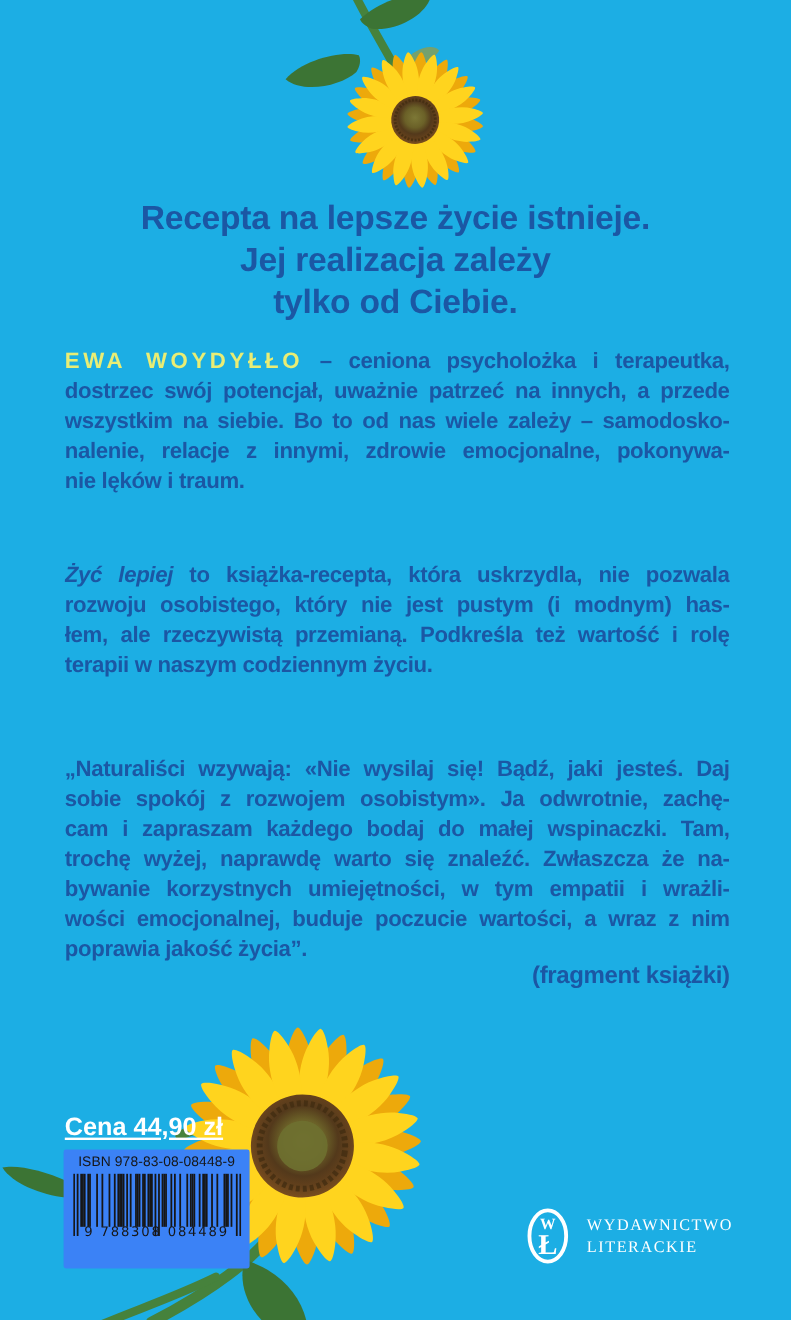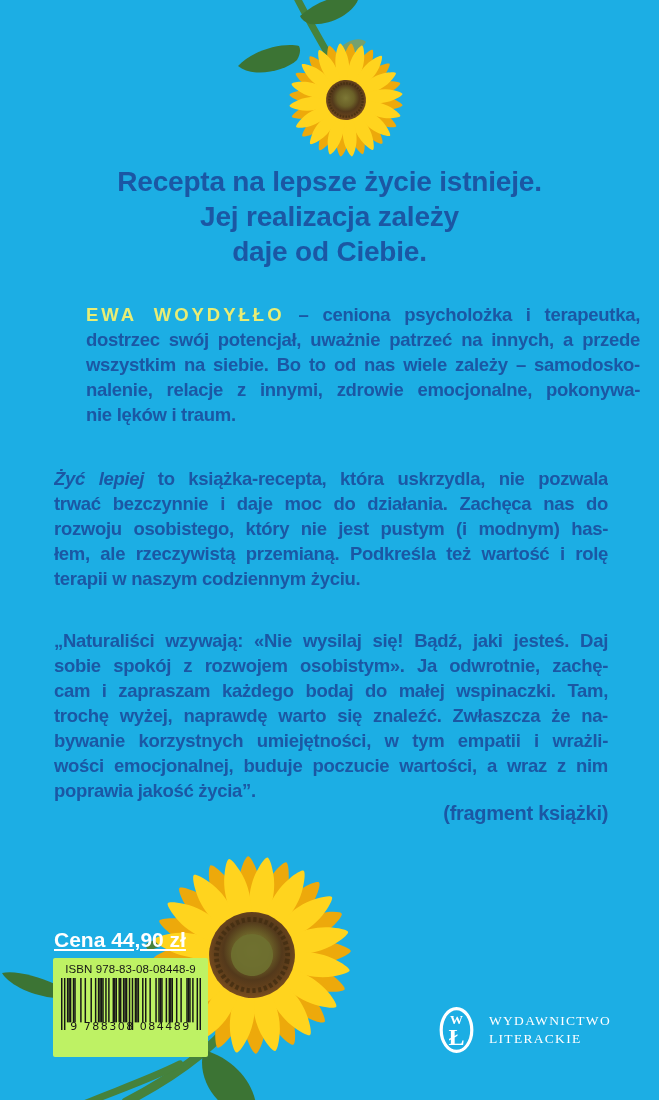--- a/index.html
+++ b/index.html
@@ -14,37 +14,37 @@
     text-align:center;font-weight:bold;font-size:28px;line-height:35px;
     color:var(--text-color,#1b57a4);letter-spacing:-0.2px;
   }
   .para{
     position:absolute;left:54px;width:554px;z-index:2;
     font-weight:bold;font-size:18.5px;line-height:25px;letter-spacing:-0.3px;
     color:var(--text-color,#1b57a4);
   }
   .para .j{text-align:justify;text-align-last:justify;overflow:hidden;white-space:normal;height:25px;}
   .para .last{text-align:left;text-align-last:left;height:25px;}
-  .about{top:302px;margin-left:32px;}
+  .about{top:288px;}
   .desc{top:466px;}
   .quote{top:628px;}
   .attribution{
     position:absolute;left:54px;top:802px;width:554px;z-index:2;
     text-align:right;font-weight:bold;font-size:20px;
     color:var(--text-color,#1b57a4);letter-spacing:-0.3px;
   }
   .author{color:var(--accent-yellow,#e9ed74);letter-spacing:3px;}
   .booktitle{font-style:italic;}
   .price{
     position:absolute;left:54px;top:928px;z-index:4;
     font-weight:bold;font-size:21px;color:var(--price-color,#ffffff);text-decoration:underline;
   }
   .barcode-box{
     position:absolute;left:53px;top:958px;width:155px;height:99px;z-index:3;
-    background:#bef264;border-radius:2px;color:#161616;
+    background:#3b82f6;border-radius:2px;color:#161616;
   }
   .isbn-label{
     margin-top:5px;text-align:center;
     font-size:11.5px;letter-spacing:0.1px;font-family:"Liberation Sans",sans-serif;
   }
   .bars{display:block;margin:3px auto 0;width:140px;height:52px;fill:#161616;}
   .barcode-digits{
     margin-top:-10px;text-align:center;position:relative;
     font-size:11px;letter-spacing:1.5px;font-family:"DejaVu Sans",sans-serif;
   }
@@ -166,34 +166,33 @@
       </g>
       <circle r="26.5" fill="url(#disc)"></circle>
       <circle r="22" fill="none" stroke="#3f2b10" stroke-width="3" stroke-dasharray="2 1.6" opacity="0.7"></circle>
       <circle r="13" fill="#6e7030" opacity="0.9"></circle>
     </g>
   </svg>
 
   <div class="headline">
     <div>Recepta na lepsze życie istnieje.</div>
     <div>Jej realizacja zależy</div>
-    <div>daje od Ciebie.</div>
+    <div>tylko od Ciebie.</div>
   </div>
 
   <div class="para about">
     <div class="j"><span class="author">EWA WOYDYŁŁO</span><span> – ceniona psycholożka i terapeutka,</span></div>
     <div class="j">dostrzec swój potencjał, uważnie patrzeć na innych, a przede</div>
     <div class="j">wszystkim na siebie. Bo to od nas wiele zależy – samodosko-</div>
     <div class="j">nalenie, relacje z innymi, zdrowie emocjonalne, pokonywa-</div>
     <div class="last">nie lęków i traum.</div>
   </div>
 
   <div class="para desc">
     <div class="j"><span class="booktitle">Żyć lepiej</span><span> to książka-recepta, która uskrzydla, nie pozwala</span></div>
-    <div class="j">trwać bezczynnie i daje moc do działania. Zachęca nas do</div>
     <div class="j">rozwoju osobistego, który nie jest pustym (i modnym) has-</div>
     <div class="j">łem, ale rzeczywistą przemianą. Podkreśla też wartość i rolę</div>
     <div class="last">terapii w naszym codziennym życiu.</div>
   </div>
 
   <div class="para quote">
     <div class="j">„Naturaliści wzywają: «Nie wysilaj się! Bądź, jaki jesteś. Daj</div>
     <div class="j">sobie spokój z rozwojem osobistym». Ja odwrotnie, zachę-</div>
     <div class="j">cam i zapraszam każdego bodaj do małej wspinaczki. Tam,</div>
     <div class="j">trochę wyżej, naprawdę warto się znaleźć. Zwłaszcza że na-</div>

